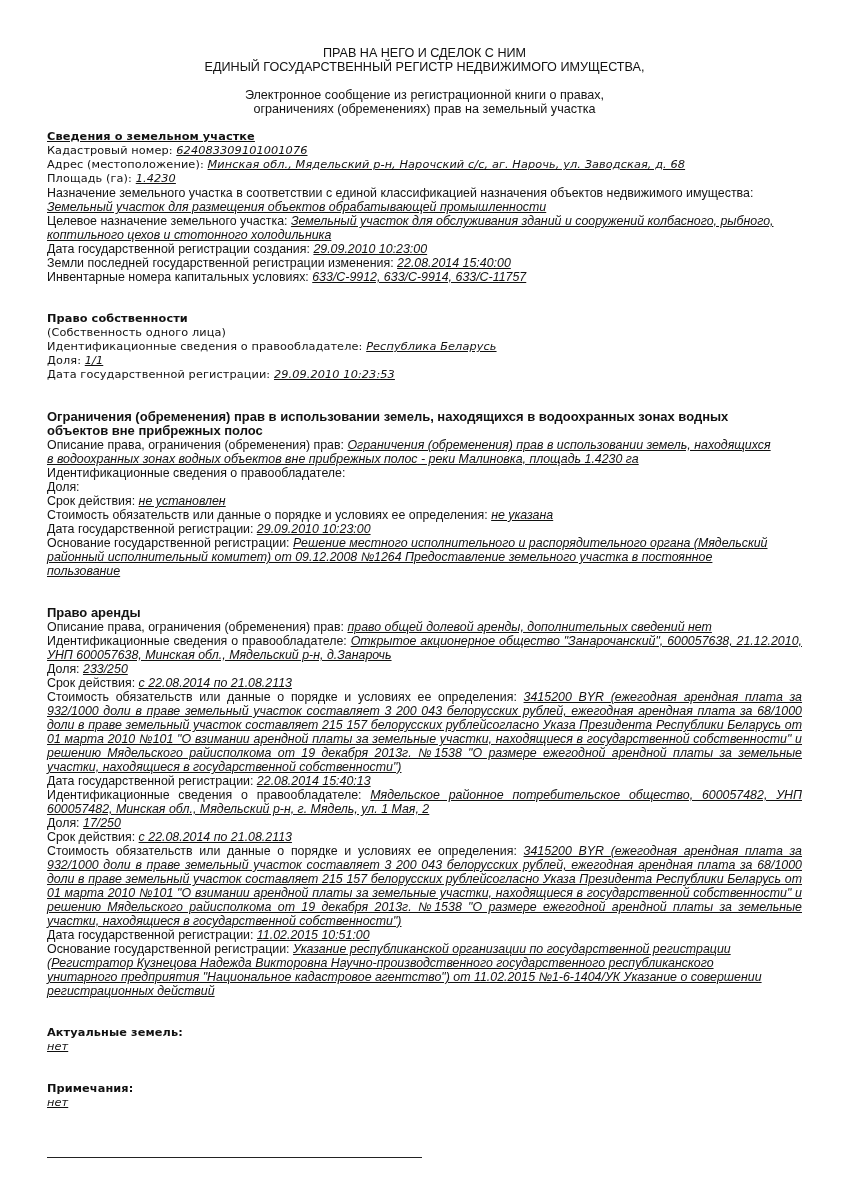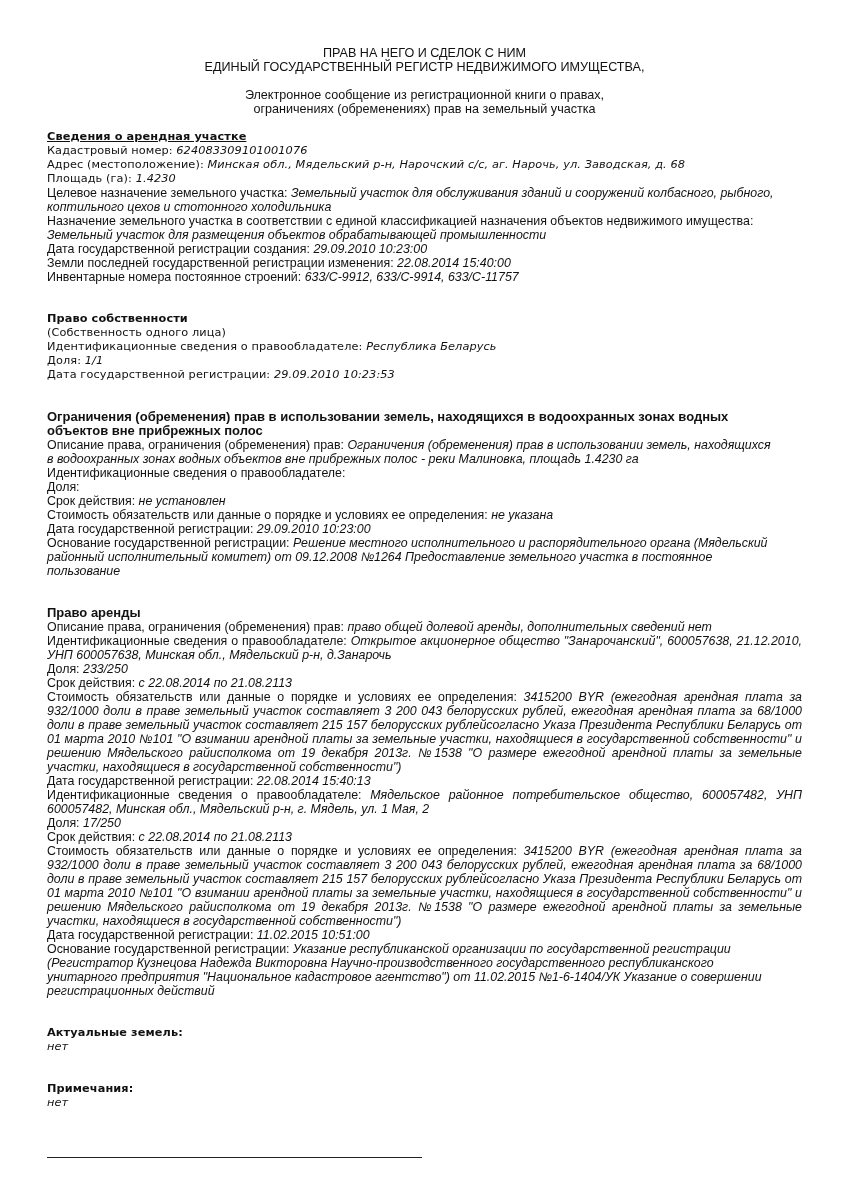--- a/index.html
+++ b/index.html
@@ -8,51 +8,51 @@
   .hdr { text-align:center; font-family:"Liberation Sans", sans-serif; font-size:12.6px; line-height:14px; }
   .hdr p { margin:0; }
   .gap1 { height:14px; }
   .sec { margin:0; }
   .wide { font-family:"DejaVu Sans", sans-serif; font-size:11.3px; line-height:14px; letter-spacing:0.1px; }
   .narrow { font-family:"Liberation Sans", sans-serif; font-size:12.4px; line-height:14px; }
   .line { margin:0; }
   .just { text-align:justify; text-align-last:left; }
   .title { font-weight:bold; margin:0; }
   .ul { text-decoration:underline; }
-  i, .val { font-style:italic; }
+  i, .val { font-style:italic;text-decoration:underline; }
   .sp28 { height:28px; }
   .rule { position:absolute; left:47px; top:1157px; width:375px; height:1px; background:#222; }
 </style>
 </head>
 <body>
 
 <div class="page">
 
   <div class="hdr">
     <p>ПРАВ НА НЕГО И СДЕЛОК С НИМ</p>
     <p>ЕДИНЫЙ ГОСУДАРСТВЕННЫЙ РЕГИСТР НЕДВИЖИМОГО ИМУЩЕСТВА,</p>
     <div class="gap1"></div>
     <p>Электронное сообщение из регистрационной книги о правах,</p>
     <p>ограничениях (обременениях) прав на земельный участка</p>
   </div>
 
   <div class="gap1"></div>
 
   <div class="sec wide">
-    <p class="title ul">Сведения о арендная участке</p>
+    <p class="title ul">Сведения о земельном участке</p>
     <p class="line"><span>Кадастровый номер: </span><i>624083309101001076</i></p>
     <p class="line"><span>Адрес (местоположение): </span><i>Минская обл., Мядельский р-н, Нарочский с/с, аг. Нарочь, ул. Заводская, д. 68</i></p>
     <p class="line"><span>Площадь (га): </span><i>1.4230</i></p>
   </div>
   <div class="sec narrow">
+    <p class="line"><span>Назначение земельного участка в соответствии с единой классификацией назначения объектов недвижимого имущества: </span><i>Земельный участок для размещения объектов обрабатывающей промышленности</i></p>
     <p class="line" style="width:730px"><span>Целевое назначение земельного участка: </span><i>Земельный участок для обслуживания зданий и сооружений колбасного, рыбного, коптильного цехов и стотонного холодильника</i></p>
-    <p class="line"><span>Назначение земельного участка в соответствии с единой классификацией назначения объектов недвижимого имущества: </span><i>Земельный участок для размещения объектов обрабатывающей промышленности</i></p>
     <p class="line"><span>Дата государственной регистрации создания: </span><i>29.09.2010 10:23:00</i></p>
     <p class="line"><span>Земли последней государственной регистрации изменения: </span><i>22.08.2014 15:40:00</i></p>
-    <p class="line"><span>Инвентарные номера постоянное строений: </span><i>633/С-9912, 633/С-9914, 633/С-11757</i></p>
+    <p class="line"><span>Инвентарные номера капитальных условиях: </span><i>633/С-9912, 633/С-9914, 633/С-11757</i></p>
   </div>
 
   <div class="sp28"></div>
 
   <div class="sec wide">
     <p class="title">Право собственности</p>
     <p class="line">(Собственность одного лица)</p>
     <p class="line"><span>Идентификационные сведения о правообладателе: </span><i>Республика Беларусь</i></p>
     <p class="line"><span>Доля: </span><i>1/1</i></p>
     <p class="line"><span>Дата государственной регистрации: </span><i>29.09.2010 10:23:53</i></p>

